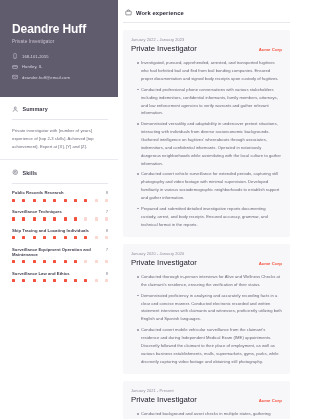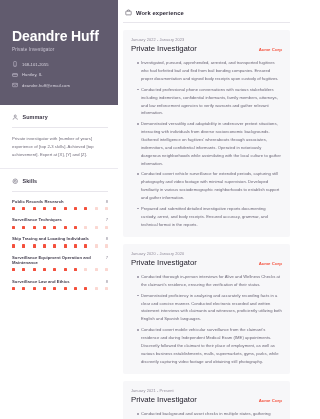--- a/index.html
+++ b/index.html
@@ -29,25 +29,25 @@
     flex-direction: column;
   }
   .identity {
     background: #615b6e;
     color: #ffffff;
     padding: 13px 10px 12px 12px;
     min-height: 70px;
     box-sizing: border-box;
   }
   .full-name {
-    font-size: 14px;
+    font-size: 12px;
     font-weight: bold;
     letter-spacing: -0.1px;
     line-height: 1.1;
-    margin: 16px 0 3px 0;
+    margin: 10px 0 3px 0;
     color: #ffffff;
   }
   .job-title {
     font-size: 4.6px;
     color: #c9c4d2;
     margin: 0 0 9px 0;
     letter-spacing: 0.15px;
   }
   .contact-row {
     display: flex;

